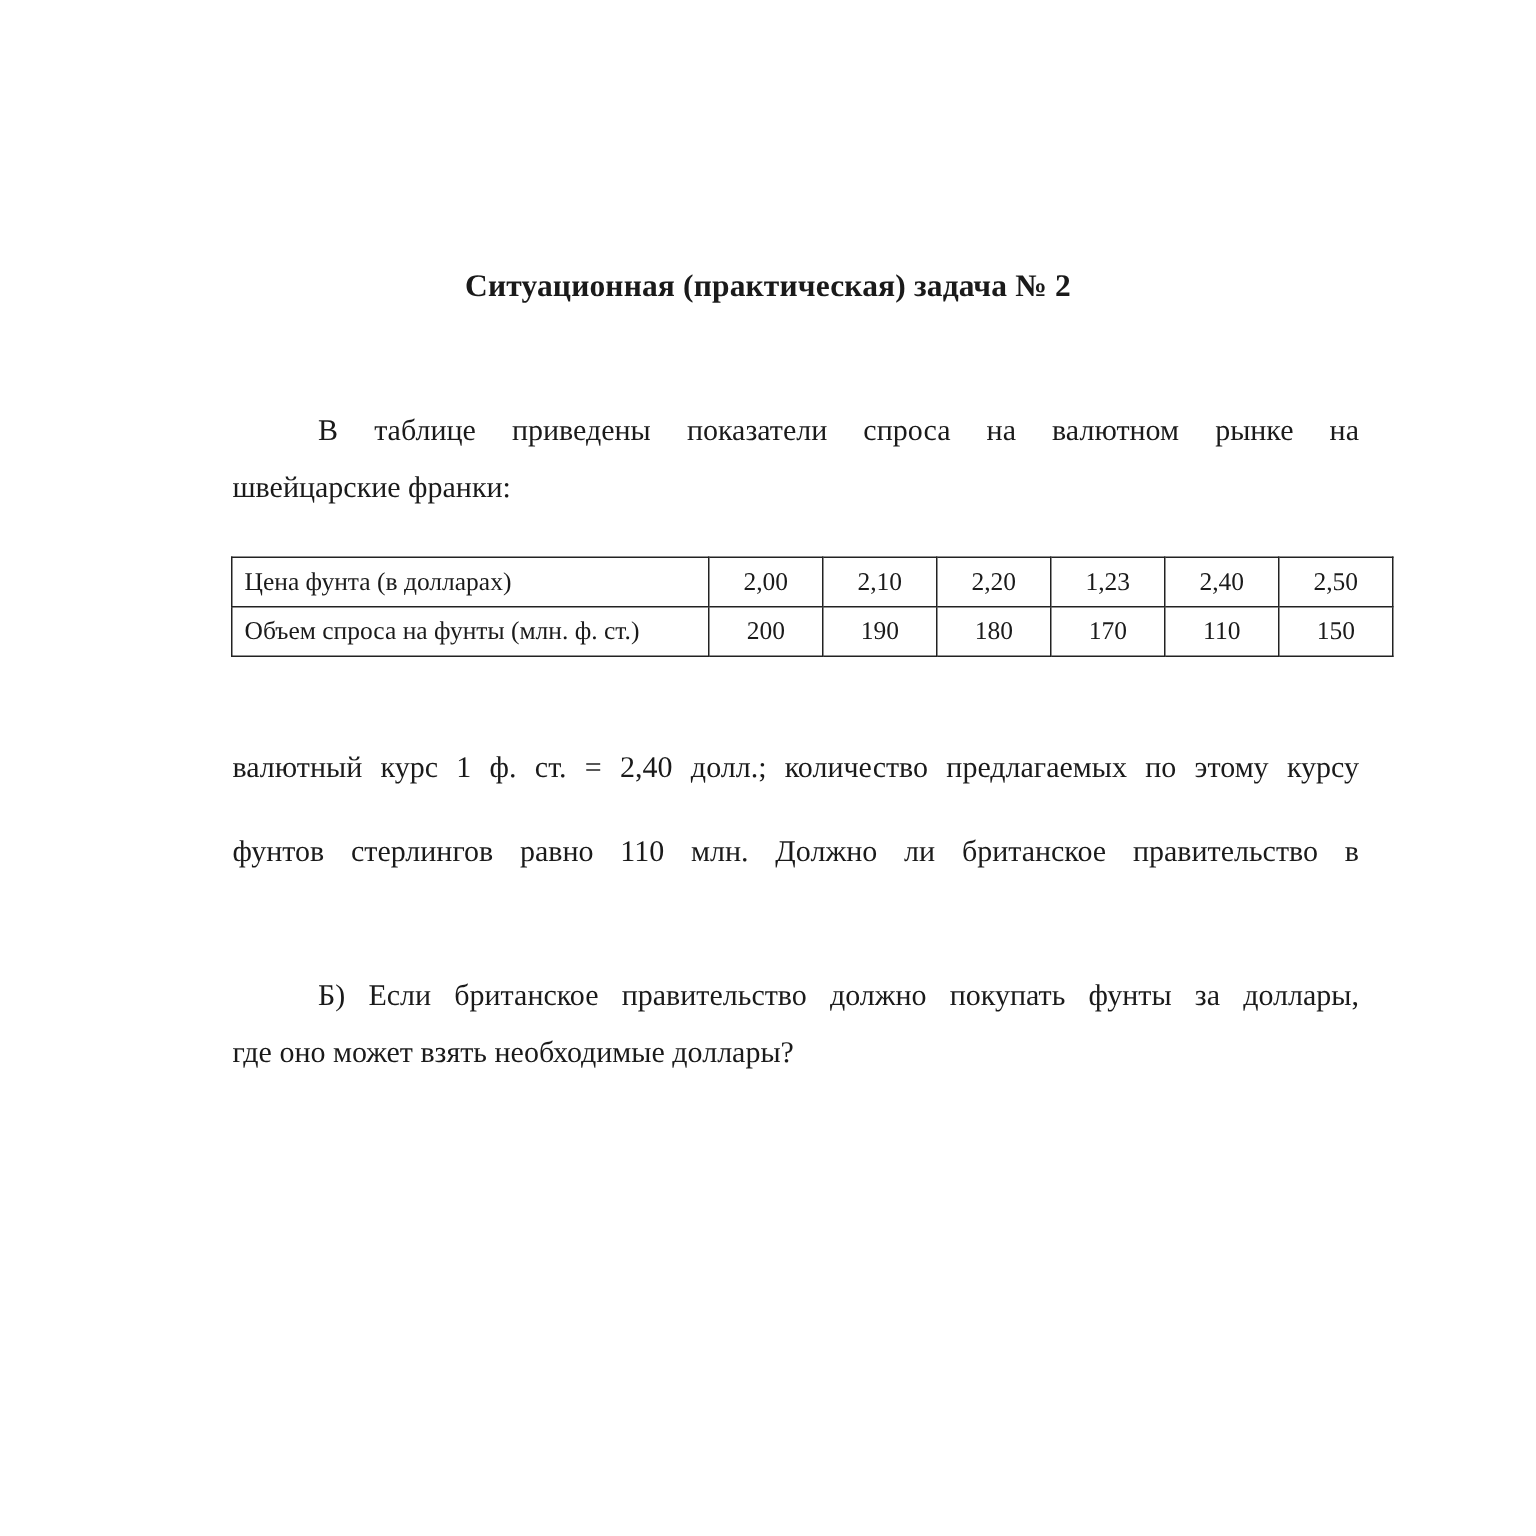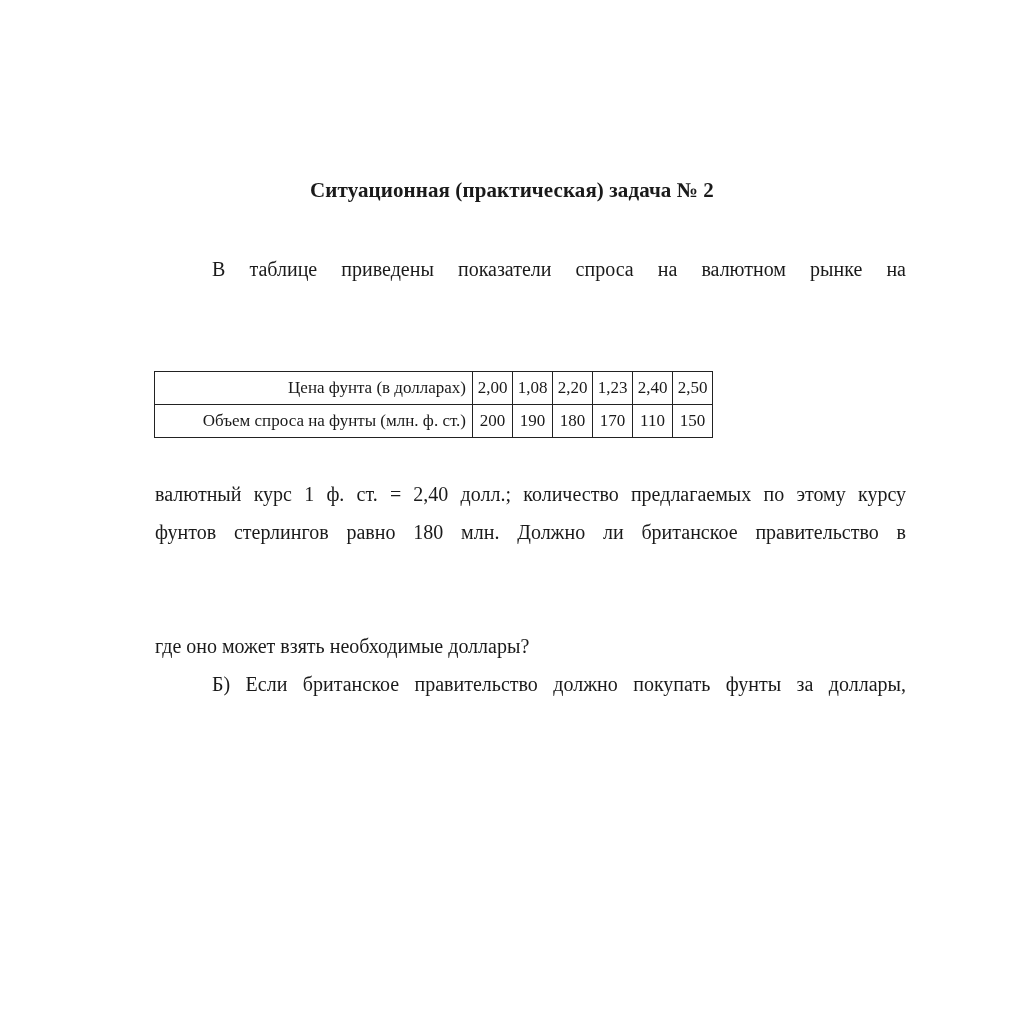--- a/index.html
+++ b/index.html
@@ -4,65 +4,66 @@
 <style>
   html, body { margin: 0; padding: 0; background: #ffffff; }
   body { width: 1024px; height: 1024px; position: relative; overflow: hidden;
          font-family: "Liberation Serif", "DejaVu Serif", serif; color: #1a1a1a; }
   .page { position: absolute; left: 0; top: 0; width: 1024px; height: 880px; }
   .title { position: absolute; top: 178px; left: 0; width: 1024px; text-align: center;
            font-weight: bold; font-size: 21px; letter-spacing: 0.1px; }
   .para { position: absolute; left: 155px; width: 751px; font-size: 20px; line-height: 38px;
           text-align: justify; }
   .para .line { display: block; height: 38px; white-space: nowrap; }
-  .para .line.justify { text-align: justify; text-align-last: justify; white-space: normal; }
+  .para .line.justify { text-align: justify; text-align-last: justify; white-space: normal; margin-top: 18px; }
   .indent { padding-left: 57px; }
   table.data { position: absolute; left: 154px; top: 371px; border-collapse: collapse;
                font-size: 17px; }
   table.data td { border: 1.5px solid #222; height: 32px; padding: 0 6px; white-space: nowrap; }
-  table.data td.label { width: 303px; text-align: right; padding-left: 8px; }
-  table.data td.num { width: 39px; text-align: center; padding: 0 0; }
+  table.data td.label { width: 303px; text-align: left; padding-left: 8px; }
+  table.data td.num { width: 39px; text-align: center; padding: 0 18px; }
 </style>
 </head>
 <body>
 
 <div class="page">
 
   <div class="title">Ситуационная (практическая) задача № 2</div>
 
   <div class="para" style="top:250px;">
     <span class="line justify indent">В таблице приведены показатели спроса на валютном рынке на</span>
+    <span class="line">швейцарские франки:</span>
   </div>
 
   <table class="data">
     <tbody>
         <tr>
       <td class="label">Цена фунта (в долларах)</td>
       <td class="num">2,00</td>
-      <td class="num">1,08</td>
+      <td class="num">2,10</td>
       <td class="num">2,20</td>
       <td class="num">1,23</td>
       <td class="num">2,40</td>
       <td class="num">2,50</td>
     </tr>
     <tr>
       <td class="label">Объем спроса на фунты (млн. ф. ст.)</td>
       <td class="num">200</td>
       <td class="num">190</td>
       <td class="num">180</td>
       <td class="num">170</td>
       <td class="num">110</td>
       <td class="num">150</td>
     </tr>
   </tbody>
     </table>
 
   <div class="para" style="top:475px;">
     <span class="line justify">валютный курс 1 ф. ст. = 2,40 долл.; количество предлагаемых по этому курсу</span>
-    <span class="line justify">фунтов стерлингов равно 180 млн. Должно ли британское правительство в</span>
+    <span class="line justify">фунтов стерлингов равно 110 млн. Должно ли британское правительство в</span>
   </div>
 
   <div class="para" style="top:627px;">
+    <span class="line justify indent">Б) Если британское правительство должно покупать фунты за доллары,</span>
     <span class="line">где оно может взять необходимые доллары?</span>
-    <span class="line justify indent">Б) Если британское правительство должно покупать фунты за доллары,</span>
   </div>
 
 </div>
 
 </body></html>

